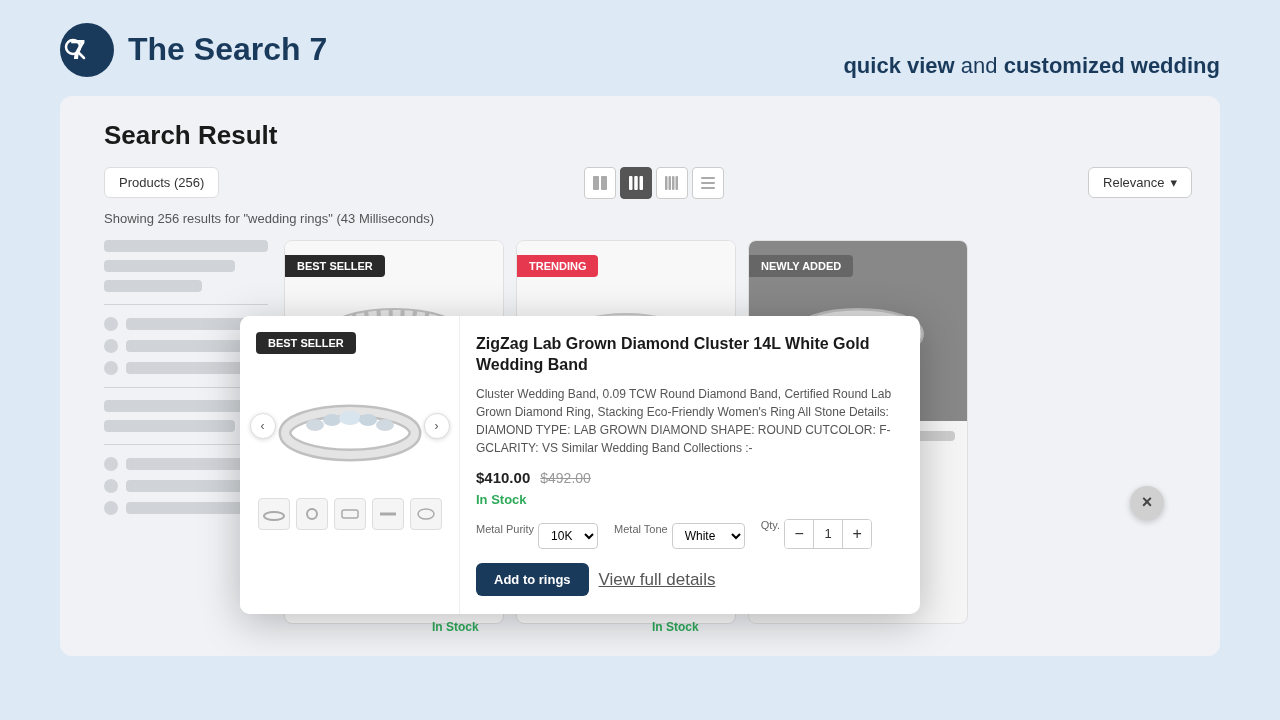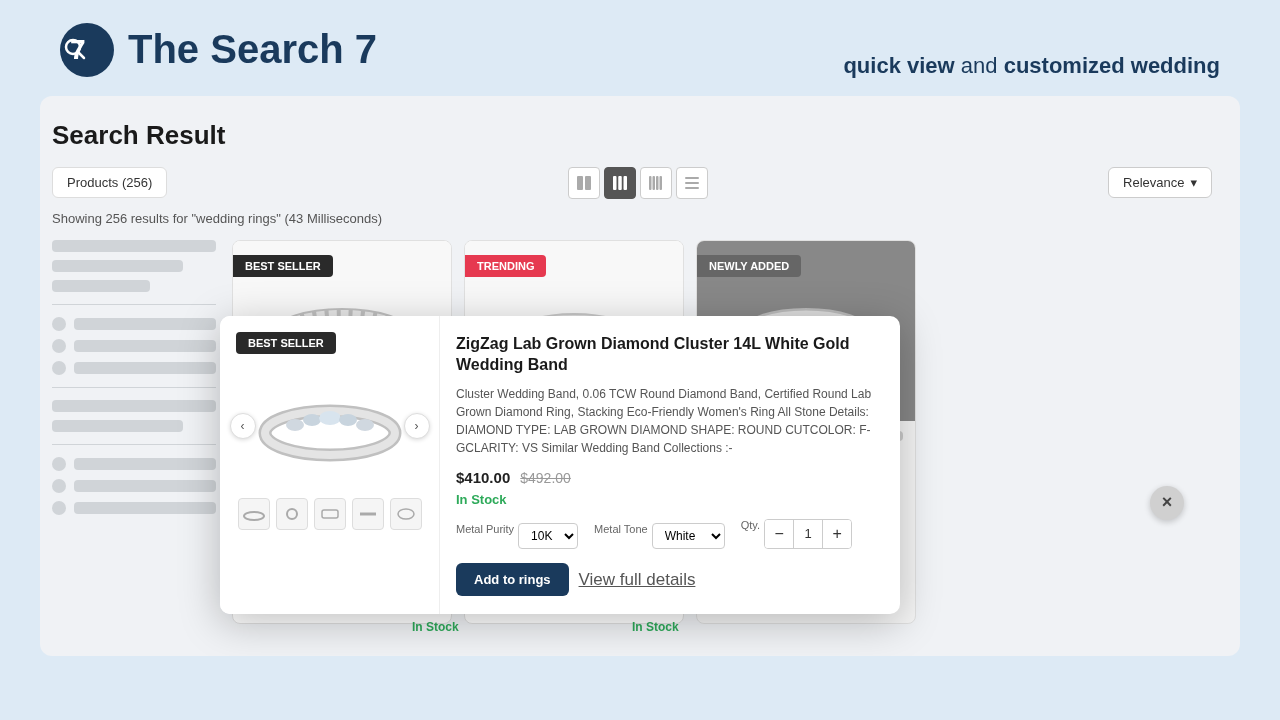--- a/index.html
+++ b/index.html
@@ -23,40 +23,40 @@
     .logo-area {
       display: flex;
       align-items: center;
       gap: 14px;
     }
     .logo-icon {
       width: 54px;
       height: 54px;
     }
     .logo-text {
-      font-size: 40px;
+      font-size: 32px;
       font-weight: 700;
       color: #1a3a5c;
     }
     .tagline {
       font-size: 22px;
       color: #1a3a5c;
       text-align: right;
       line-height: 1.45;
     }
     .tagline strong {
       font-weight: 800;
     }
 
     
     .browser-window {
-      margin: 0 40px;
+      margin: 0 60px;
       background: #f0f2f5;
       border-radius: 12px;
-      padding: 24px 28px 0 12px;
+      padding: 24px 28px 0 44px;
       height: 560px;
       position: relative;
       overflow: hidden;
     }
 
     .search-result-title {
       font-size: 26px;
       font-weight: 700;
       color: #1a1a1a;
       margin-bottom: 16px;
@@ -747,21 +747,21 @@
         <div class="modal-thumb">
           <svg width="24" height="16" viewBox="0 0 24 16">
               <ellipse cx="12" cy="8" rx="8" ry="5" fill="none" stroke="#aaa" stroke-width="1.5"></ellipse>
             </svg>
         </div>
       </div>
     </div>
 
     <div class="modal-info-section">
       <div class="modal-title">ZigZag Lab Grown Diamond Cluster 14L White Gold Wedding Band</div>
-      <div class="modal-desc">Cluster Wedding Band, 0.06 TCW Round Diamond Band, Certified Round Lab Grown Diamond Ring, Stacking Eco-Friendly Women's Ring    All Stone Details: DIAMOND TYPE: LAB GROWN DIAMOND SHAPE: ROUND  CUTCOLOR: F-GCLARITY: VS Similar Wedding Band Collections :-</div>
+      <div class="modal-desc">Cluster Wedding Band, 0.09 TCW Round Diamond Band, Certified Round Lab Grown Diamond Ring, Stacking Eco-Friendly Women's Ring    All Stone Details: DIAMOND TYPE: LAB GROWN DIAMOND SHAPE: ROUND  CUTCOLOR: F-GCLARITY: VS Similar Wedding Band Collections :-</div>
       <div class="modal-prices">
         <span class="modal-price-sale">$410.00</span>
         <span class="modal-price-original">$492.00</span>
       </div>
       <div class="modal-instock">In Stock</div>
 
       <div class="modal-options">
         <div class="modal-option-group">
           <span class="modal-option-label">Metal Purity</span>
           <select class="modal-option-select">

